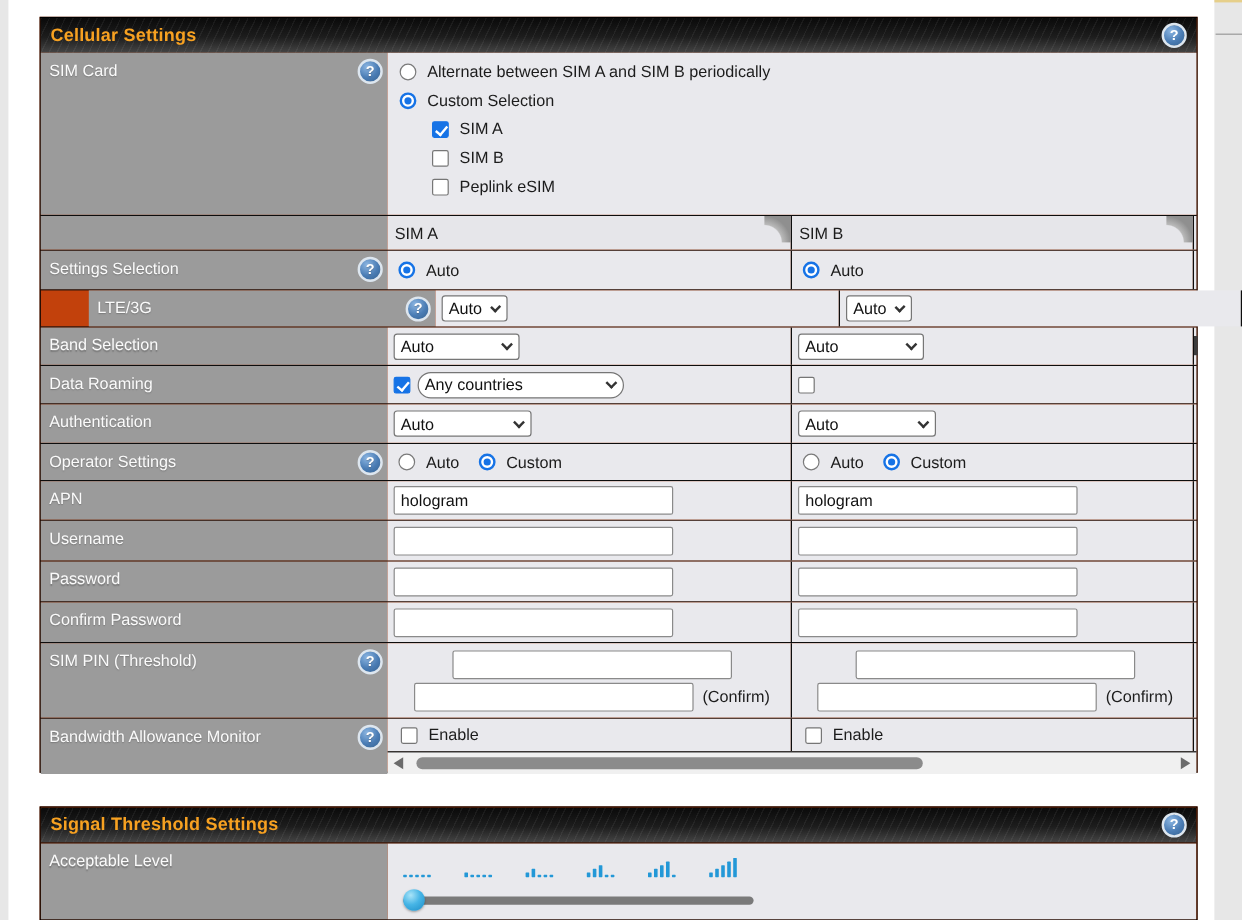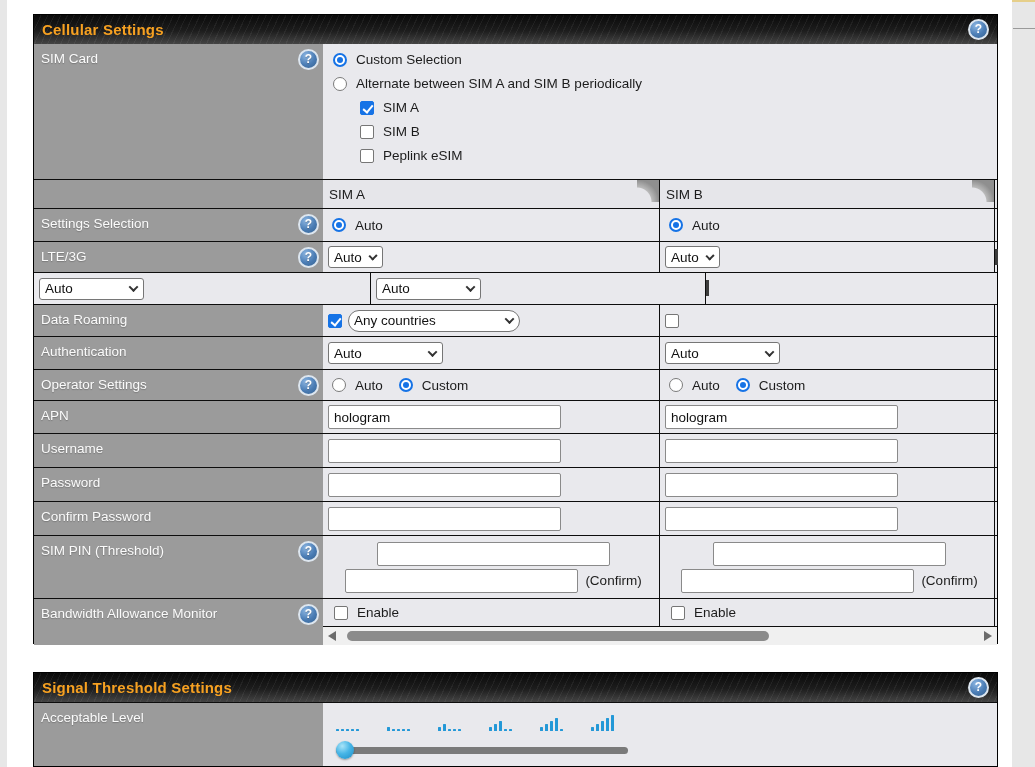--- a/index.html
+++ b/index.html
@@ -142,26 +142,26 @@
       <span class="help">?</span>
     </div>
 
     <div class="row first" style="height:135px;">
       <div class="cell label-cell">
         <span>SIM Card</span>
         <span class="help">?</span>
       </div>
       <div class="cell span-cell">
         <div class="optline">
+          <span class="radio"></span>
+          <span class="opt-label">Alternate between SIM A and SIM B periodically</span>
+        </div>
+        <div class="optline">
           <span class="radio checked"></span>
           <span class="opt-label">Custom Selection</span>
-        </div>
-        <div class="optline">
-          <span class="radio"></span>
-          <span class="opt-label">Alternate between SIM A and SIM B periodically</span>
         </div>
         <div class="optline indent">
           <span class="checkbox checked"></span>
           <span class="opt-label">SIM A</span>
         </div>
         <div class="optline indent">
           <span class="checkbox"></span>
           <span class="opt-label">SIM B</span>
         </div>
         <div class="optline indent">
@@ -191,21 +191,21 @@
         <span class="radio checked" style="margin-left:4px;"></span>
         <span class="opt-label">Auto</span>
       </div>
       <div class="cell content-cell col-b">
         <span class="radio checked" style="margin-left:4px;"></span>
         <span class="opt-label">Auto</span>
       </div>
       <div class="sliver"></div>
     </div>
 
-    <div class="row" style="height:31px;">
+    <div class="row" style="height:31px;padding-left:40px;">
       <div class="cell label-cell">
         <span>LTE/3G</span>
         <span class="help">?</span>
       </div>
       <div class="cell content-cell col-a">
         <span class="select sel-sm">
           <span>Auto</span>
           <span class="chev"></span>
         </span>
       </div>
@@ -214,20 +214,23 @@
           <span>Auto</span>
           <span class="chev"></span>
         </span>
       </div>
       <div class="sliver">
           <span class="frag"></span>
         </div>
     </div>
 
     <div class="row" style="height:32px;">
+      <div class="cell label-cell">
+        <span>Band Selection</span>
+      </div>
       <div class="cell content-cell col-a">
         <span class="select sel-md">
           <span>Auto</span>
           <span class="chev"></span>
         </span>
       </div>
       <div class="cell content-cell col-b">
         <span class="select sel-md">
           <span>Auto</span>
           <span class="chev"></span>

